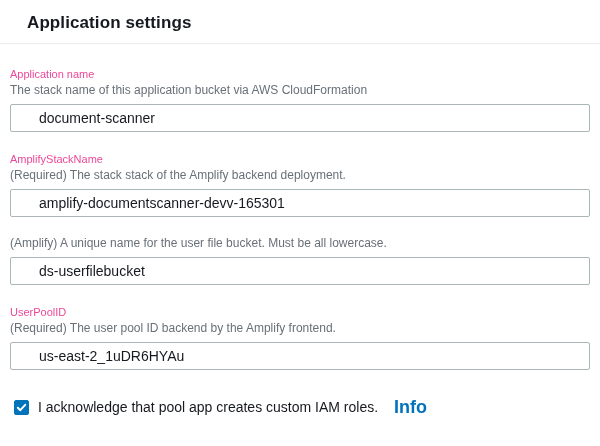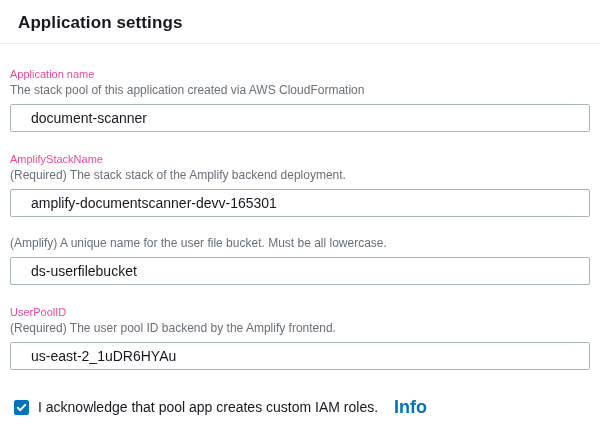--- a/index.html
+++ b/index.html
@@ -7,21 +7,21 @@
     width: 600px;
     height: 446px;
     background: #ffffff;
     font-family: "Liberation Sans", sans-serif;
     color: #16191f;
     overflow: hidden;
   }
   .page { width: 600px; height: 446px; background: #ffffff; }
 
   .header {
-    padding: 13px 10px 11px 18px;
+    padding: 13px 10px 11px 27px;
     border-bottom: 1px solid #eaeded;
   }
   .header h1 {
     font-size: 17px;
     line-height: 19px;
     font-weight: 700;
     color: #16191f;
     letter-spacing: 0.1px;
   }
 
@@ -43,21 +43,21 @@
     margin-top: 1px;
     display: block;
   }
   .field input {
     display: block;
     width: 100%;
     height: 28px;
     margin-top: 6px;
     border: 1px solid #aab7b8;
     border-radius: 2px;
-    padding: 0 20px;
+    padding: 0 28px;
     font-family: "Liberation Sans", sans-serif;
     font-size: 14px;
     color: #16191f;
     background: #ffffff;
     outline: none;
   }
 
   .ack-row {
     margin-top: 27px;
     margin-left: 4px;
@@ -104,21 +104,21 @@
 <div class="page">
 
   <div class="header">
     <h1>Application settings</h1>
   </div>
 
   <div class="main">
 
     <div class="field">
       <label class="field-label">Application name</label>
-      <span class="field-desc">The stack pool of this application created via AWS CloudFormation</span>
+      <span class="field-desc">The stack name of this application bucket via AWS CloudFormation</span>
       <input type="text" value="document-scanner" style="">
     </div>
 
     <div class="field">
       <label class="field-label">AmplifyStackName</label>
       <span class="field-desc">(Required) The stack stack of the Amplify backend deployment.</span>
       <input type="text" value="amplify-documentscanner-devv-165301" style="">
     </div>
 
     <div class="field">

